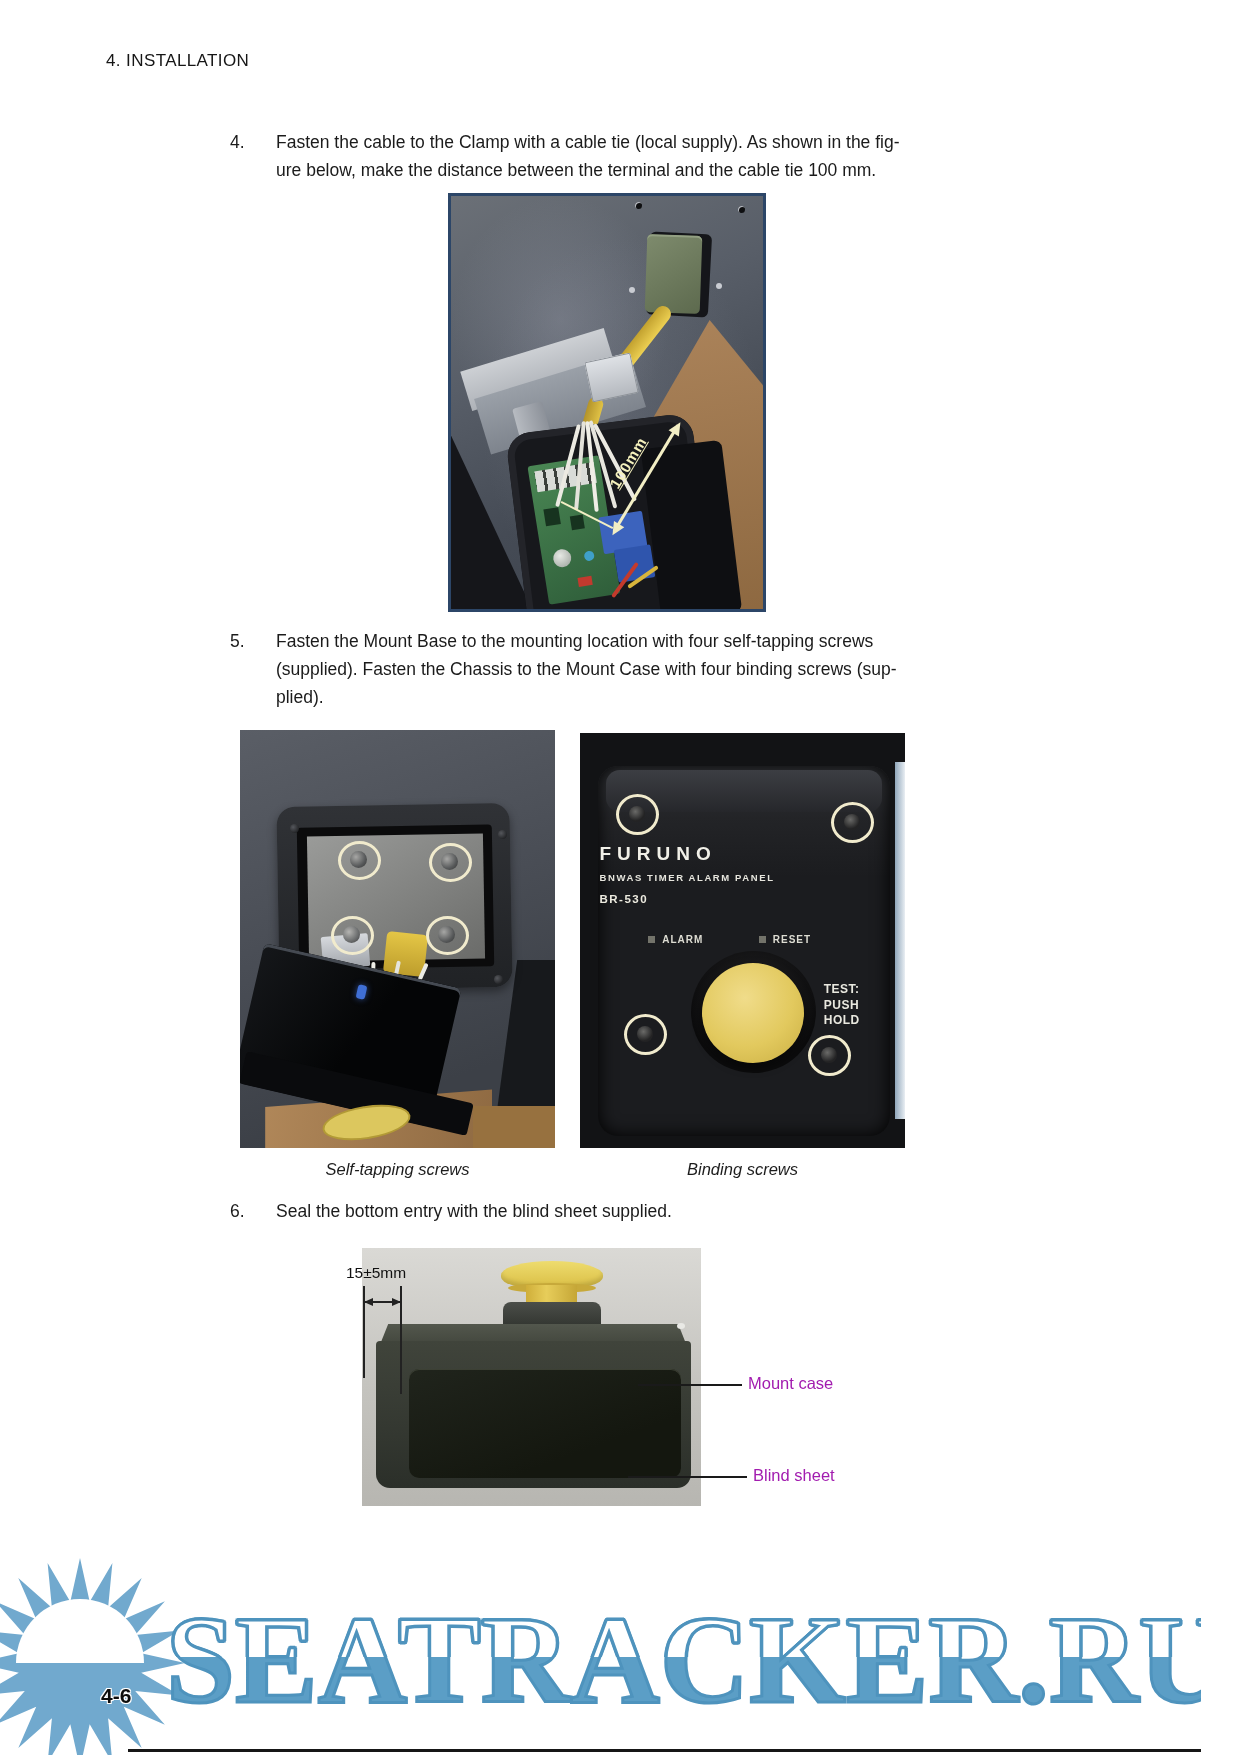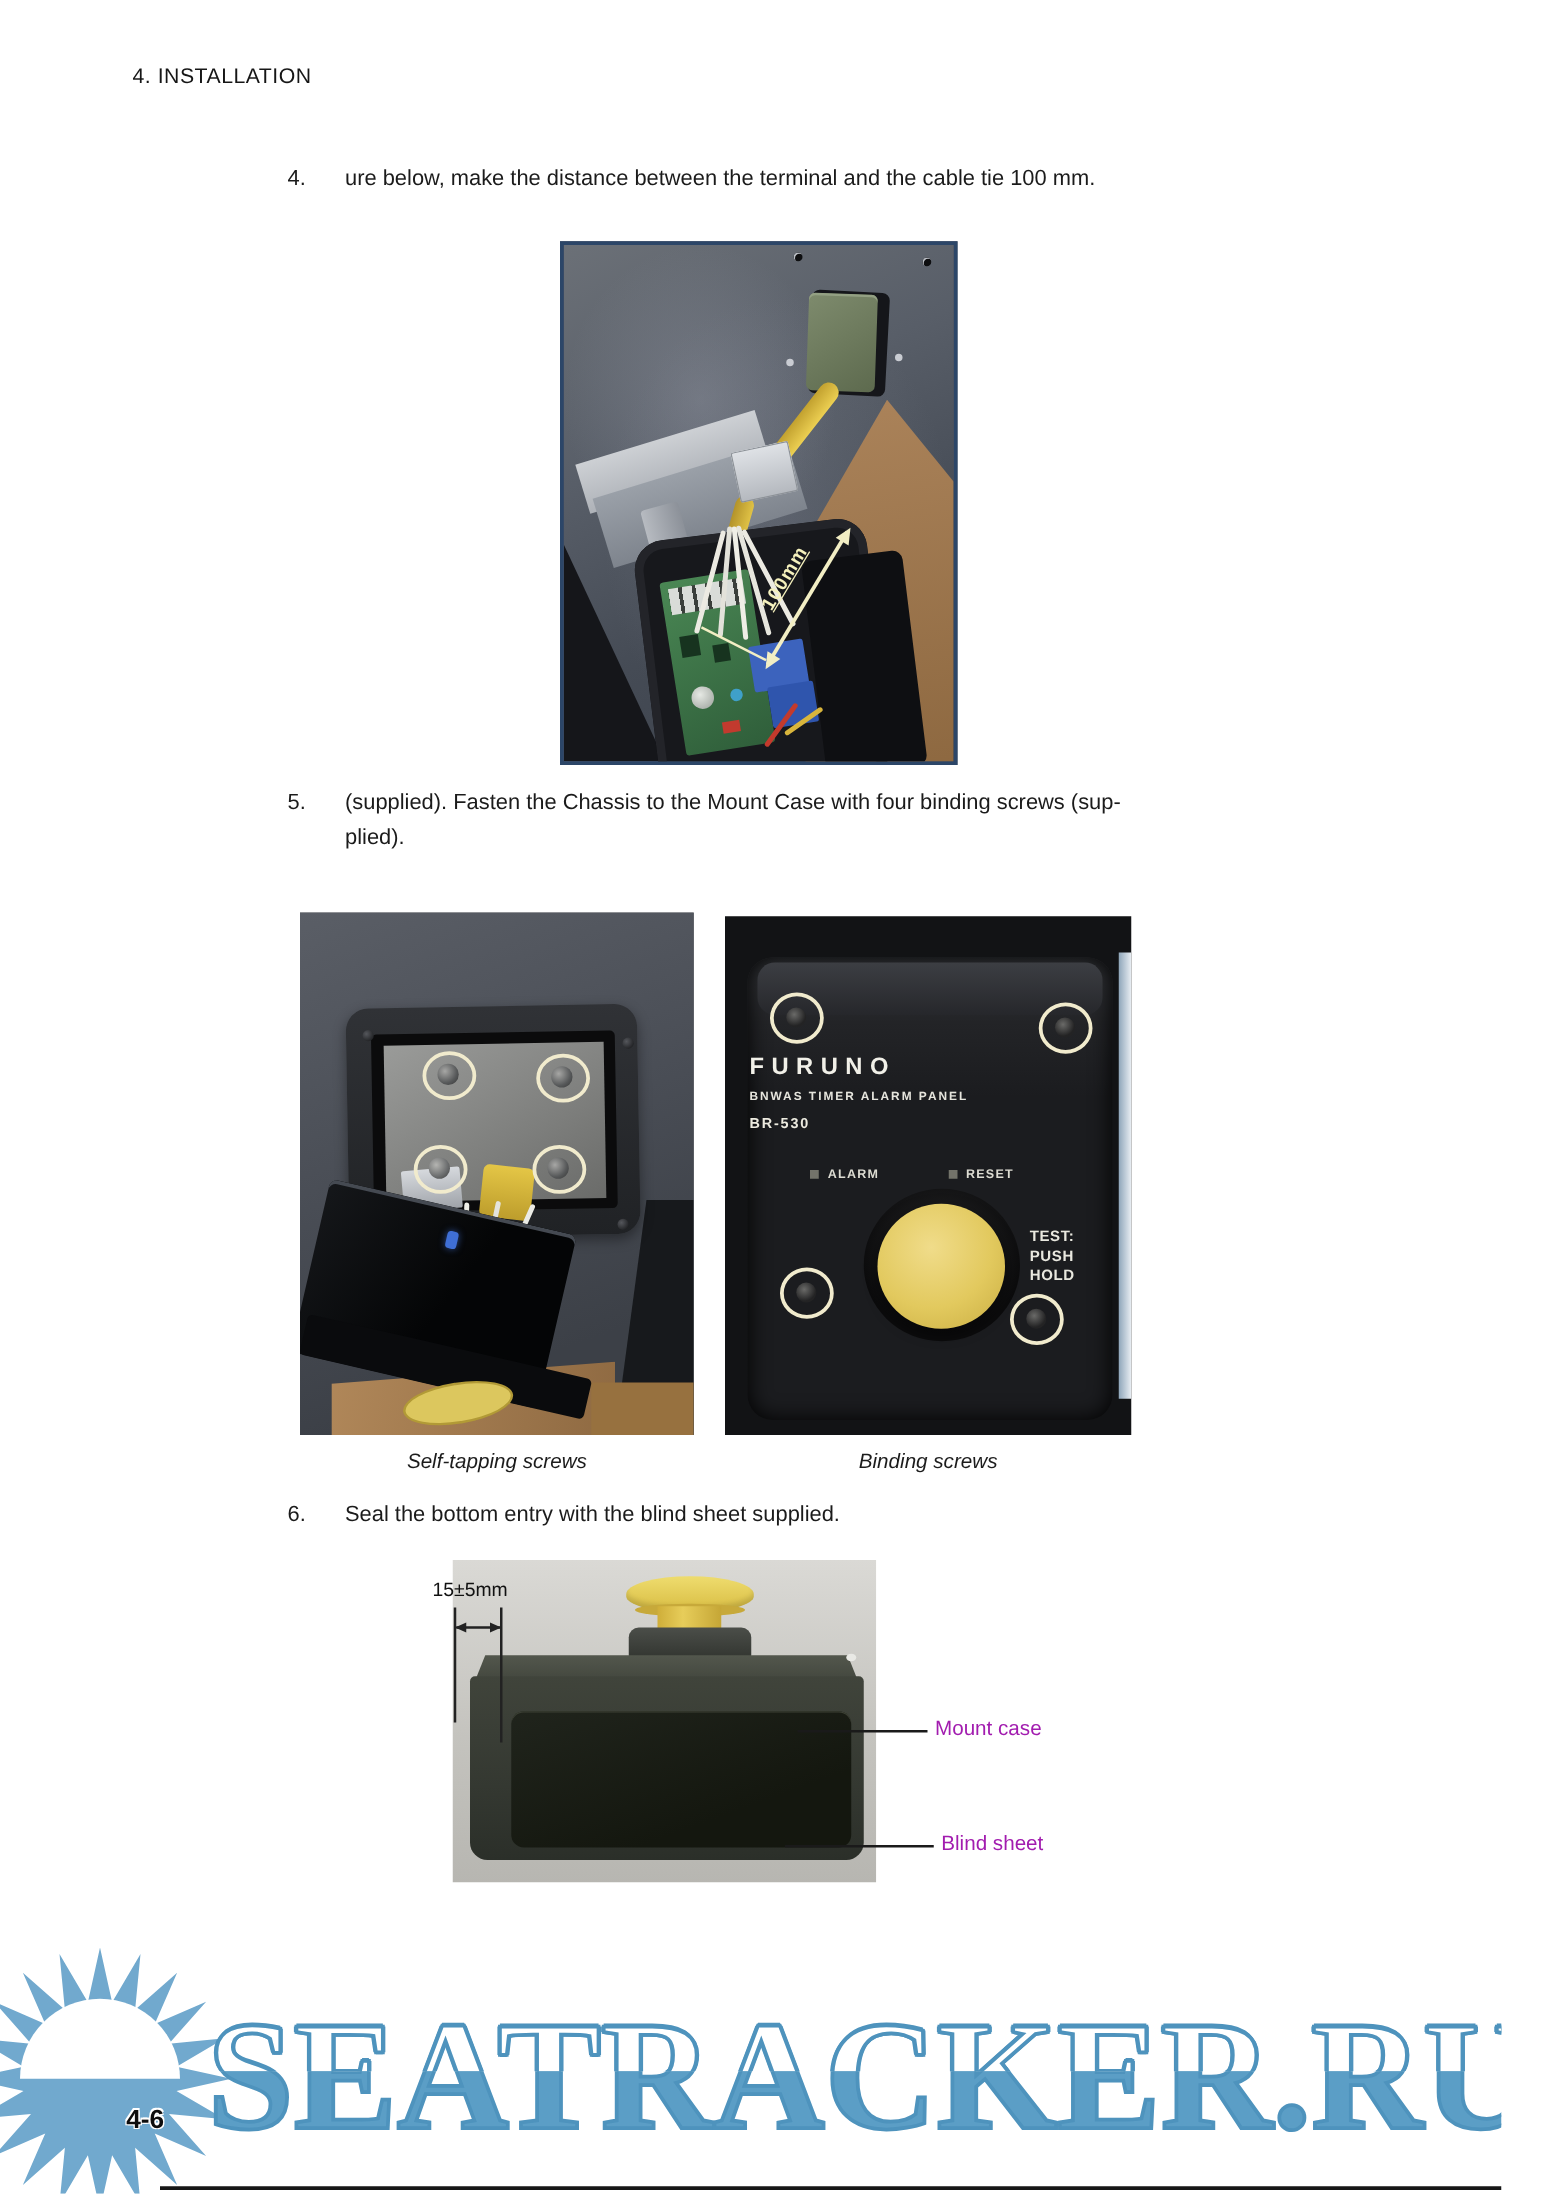--- a/index.html
+++ b/index.html
@@ -34,20 +34,21 @@
 </style>
 </head>
 <body>
 
 <div class="page">
 
   <div class="hdr">4.  INSTALLATION</div>
 
   <div class="stepnum" style="left:230px;top:128px;">4.</div>
   <div class="steplines" style="left:276px;top:128px;">
+    <div>Fasten the cable to the Clamp with a cable tie (local supply). As shown in the fig-</div>
     <div>ure below, make the distance between the terminal and the cable tie 100 mm.</div>
   </div>
 
   <div class="ph" style="left:448px;top:193px;width:318px;height:419px;border:3px solid #2c4668;box-sizing:border-box;background:#4c525c;">
     <div class="sh" style="inset:0;background:linear-gradient(155deg,#6b7077 0%,#585e68 35%,#454b55 65%,#3a404a 100%);"></div>
     <div class="sh" style="inset:0;background:radial-gradient(closest-side at 35% 30%,#9094a070,transparent),radial-gradient(closest-side at 55% 55%,#7d828e59,transparent);"></div>
     <div class="sh" style="left:62%;top:30%;width:38%;height:72%;background:linear-gradient(170deg,#ab835a,#8d6840);clip-path:polygon(55% 0,100% 22%,100% 100%,0 100%,0 38%);"></div>
     <div class="sh" style="left:0;top:58%;width:26%;height:42%;background:#15161a;clip-path:polygon(0 0,100% 100%,0 100%);"></div>
     <div class="sh" style="left:59%;top:1.5%;width:7px;height:7px;border-radius:50%;background:#0e0f11;box-shadow:inset 1px 1px 0 #b9bdc4;"></div>
     <div class="sh" style="left:92%;top:2.5%;width:7px;height:7px;border-radius:50%;background:#0e0f11;box-shadow:inset 1px 1px 0 #b9bdc4;"></div>
@@ -91,20 +92,21 @@
     <div class="sh" style="left:107px;top:318px;width:58px;height:2px;background:#f2eec4;transform:rotate(27deg);"></div>
     <div class="sh" style="left:133px;top:281px;width:124px;height:0;border-top:3px solid #f2eec4;transform:rotate(121deg);">
       <div class="ah" style="left:-4px;top:-8px;border-right:13px solid #f2eec4;border-top:6px solid transparent;border-bottom:6px solid transparent;"></div>
       <div class="ah" style="right:-4px;top:-8px;border-left:13px solid #f2eec4;border-top:6px solid transparent;border-bottom:6px solid transparent;"></div>
     </div>
     <div class="sh" style="left:145px;top:258px;width:64px;text-align:center;transform:rotate(-59deg);font-size:15px;font-weight:bold;color:#f5f1bd;text-decoration:underline;letter-spacing:1px;">100mm</div>
   </div>
 
   <div class="stepnum" style="left:230px;top:627px;">5.</div>
   <div class="steplines" style="left:276px;top:627px;">
+    <div>Fasten the Mount Base to the mounting location with four self-tapping screws</div>
     <div>(supplied). Fasten the Chassis to the Mount Case with four binding screws (sup-</div>
     <div>plied).</div>
   </div>
 
   <div class="ph" style="left:240px;top:730px;width:315px;height:418px;background:#46484e;">
     <div class="sh" style="inset:0;background:linear-gradient(160deg,#5a5e66 0%,#494d55 45%,#3c4047 80%);"></div>
     <div class="sh" style="left:80%;top:55%;width:20%;height:45%;background:#17191c;clip-path:polygon(40% 0,100% 0,100% 100%,0 100%);"></div>
     <div class="sh" style="left:8%;top:86%;width:72%;height:14%;background:linear-gradient(100deg,#b08759,#8f6a42);clip-path:polygon(0 30%,100% 0,100% 100%,0 100%);"></div>
     <div class="sh" style="left:74%;top:90%;width:26%;height:10%;background:#97713f;"></div>
     <div class="sh" style="left:12%;top:18%;width:74%;height:44%;background:linear-gradient(#303236,#202225);border-radius:18px;transform:rotate(-1deg);box-shadow:0 4px 10px #00000066;"></div>

